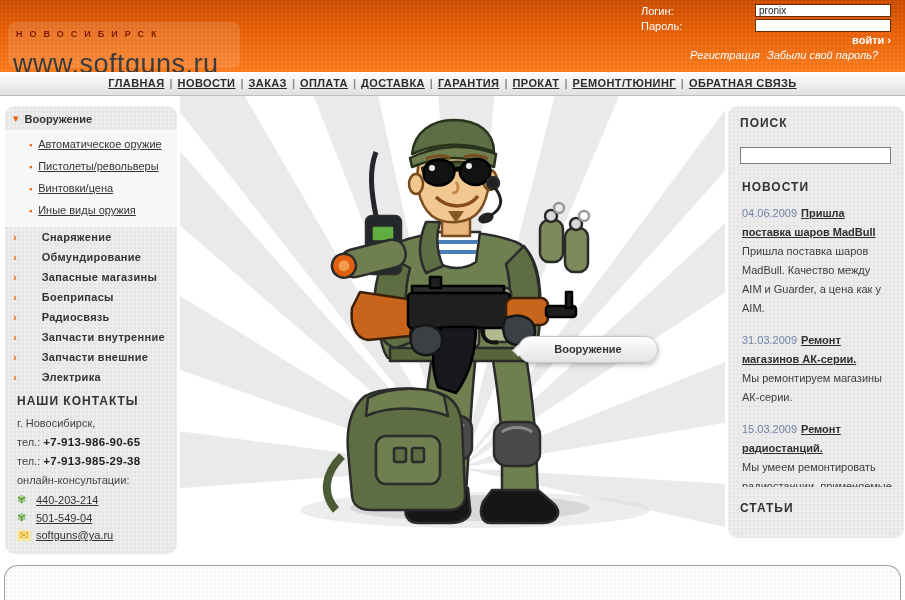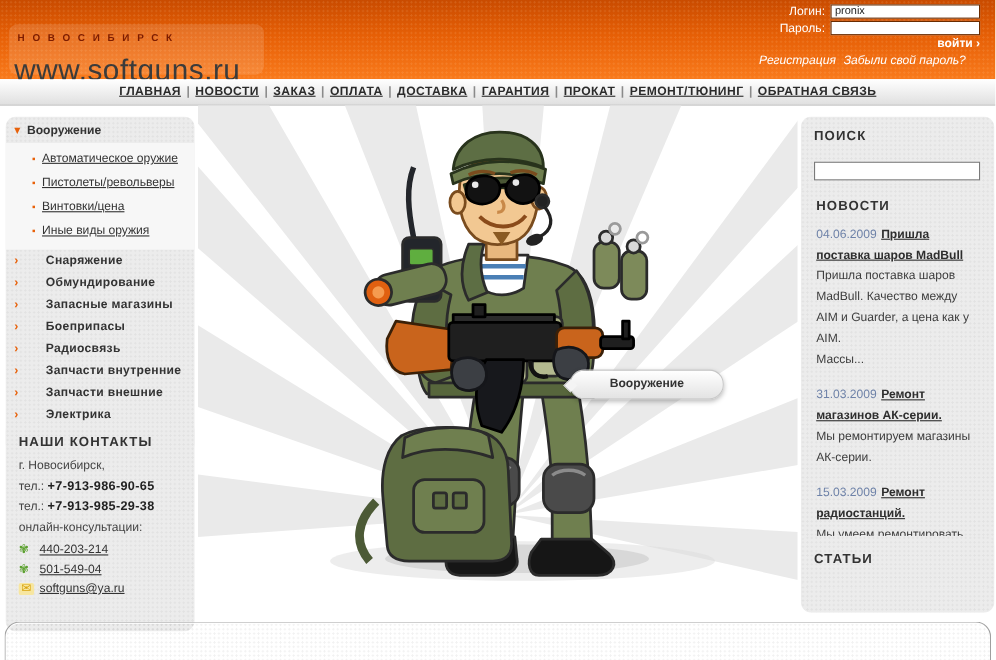--- a/index.html
+++ b/index.html
@@ -14,21 +14,21 @@
   #header .hdots { position:absolute; inset:0;
     background-image:radial-gradient(rgba(255,210,160,0.14) 1px, transparent 1px); background-size:4px 4px; }
   #logo-panel { position:absolute; left:8px; top:22px; width:232px; height:46px;
     background:rgba(255,255,255,0.13); border-radius:8px; }
   #logo-city { position:absolute; left:16px; top:29px; font-size:9px; font-weight:bold;
     letter-spacing:7px; color:#7c1c00;text-align:center; }
   #logo-domain { position:absolute; left:13px; top:40px; font-size:27px; color:#3b3b3b;
     letter-spacing:0.5px; line-height:27px;margin-top:11px; }
 
   #login-form { position:absolute; right:14px; top:4px; width:250px; color:#fff; font-size:11px; }
-  .login-row { display:flex; justify-content:flex-end; align-items:center; margin-bottom:2px; }
+  .login-row { display:flex; justify-content:space-between; align-items:center; margin-bottom:2px; }
   .login-row label { margin-right:5px; }
   .login-row input { width:136px; height:13px; border:1px solid #6b2c00; background:#fff;
     font-size:10px; font-family:"Liberation Sans",sans-serif; padding:0 3px; color:#222; }
   .login-submit { text-align:right; margin-top:1px; }
   .login-submit a { color:#fff; font-weight:bold; font-size:11px; text-decoration:none; }
   .login-submit .arr { font-weight:bold; margin-left:3px; }
   .login-links { text-align:center; margin-top:3px; padding-left:40px;font-style:italic; }
   .login-links a { color:#fff; text-decoration:none; font-size:11px; margin-right:4px; }
 
   
@@ -50,21 +50,21 @@
   .menu-head .lbl { font-size:11px; font-weight:bold; color:#333; }
   #submenu { background:#f7f7f7; padding:3px 0 6px 0; }
   .sub-item { display:flex; align-items:baseline; padding:5px 6px 5px 24px; cursor:pointer; }
   .sub-item .bullet { color:#e8610a; font-size:9px; margin-right:6px; }
   .sub-item a { font-size:11px; color:#333; text-decoration:underline; }
   .menu-item { display:flex; align-items:center; padding:4px 8px 4px 8px; cursor:pointer; }
   .menu-item .chev { color:#e8610a; font-weight:bold; font-size:11px; margin-right:7px; }
   .menu-item .lbl { font-size:11px; font-weight:bold; color:#333; letter-spacing:0.3px;padding-left:18px; }
 
   
-  #contacts { left:5px; top:382px; width:172px; padding:12px 10px 28px 12px; }
+  #contacts { left:5px; top:382px; width:172px; padding:12px 10px 8px 12px; }
   #contacts .block-title { margin-bottom:9px; }
   .c-line { font-size:11px; color:#444; margin-bottom:7px; }
   .c-line b { color:#222; font-size:11.5px; letter-spacing:0.3px; }
   .c-link { display:flex; align-items:center; margin-bottom:5px; font-size:11px; }
   .c-link .ic { width:14px; margin-right:5px; font-size:11px; }
   .ic-icq { color:#5ba02e; }
   .ic-mail { color:#d9a410; background:#f7e6a0; border-radius:2px; line-height:11px; text-align:center; }
   .c-link a { color:#333; text-decoration:underline; }
 
   
@@ -352,21 +352,20 @@
     </div>
   </div>
 
   <div id="news" class="block">
     <div class="block-title">НОВОСТИ</div>
     <div class="news-item">
       <p class="news-head">
         <span class="news-date">04.06.2009</span><a href="#" class="news-title">Пришла поставка шаров MadBull</a>
       </p>
       <div class="news-text">Пришла поставка шаров MadBull. Качество между AIM и Guarder, а цена как у AIM.</div>
-      <div class="news-text">Массы...</div>
     </div>
     <div class="news-item">
       <p class="news-head">
         <span class="news-date">31.03.2009</span><a href="#" class="news-title">Ремонт магазинов АК-серии.</a>
       </p>
       <div class="news-text">Мы ремонтируем магазины АК-серии.</div>
     </div>
     <div class="news-item">
       <p class="news-head">
         <span class="news-date">15.03.2009</span><a href="#" class="news-title">Ремонт радиостанций.</a>

